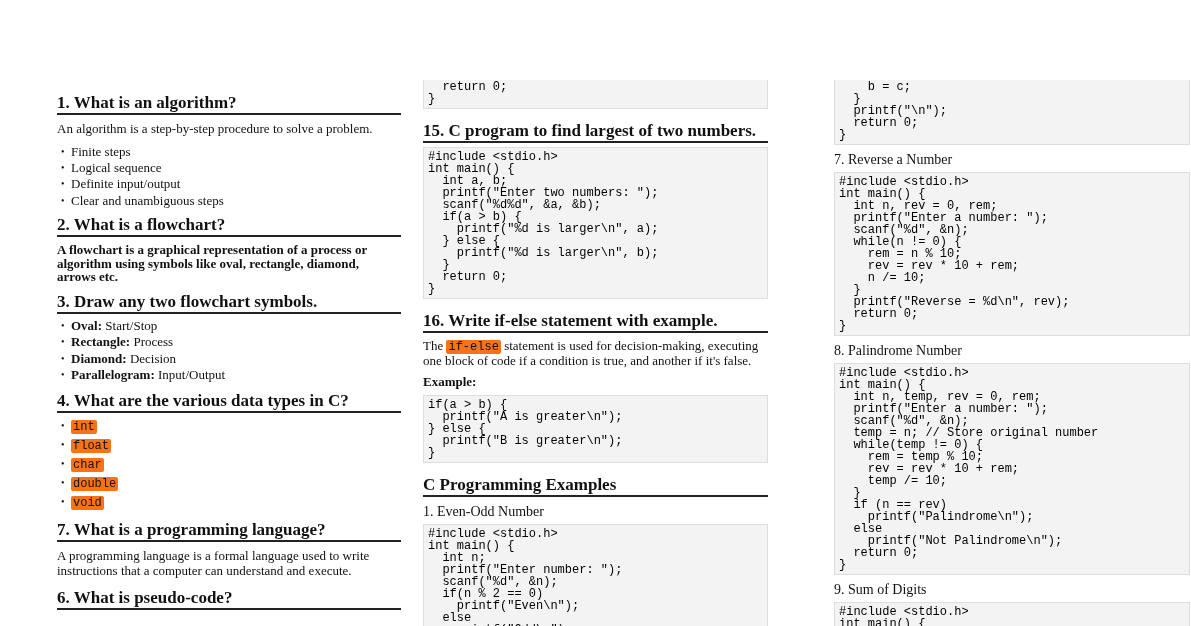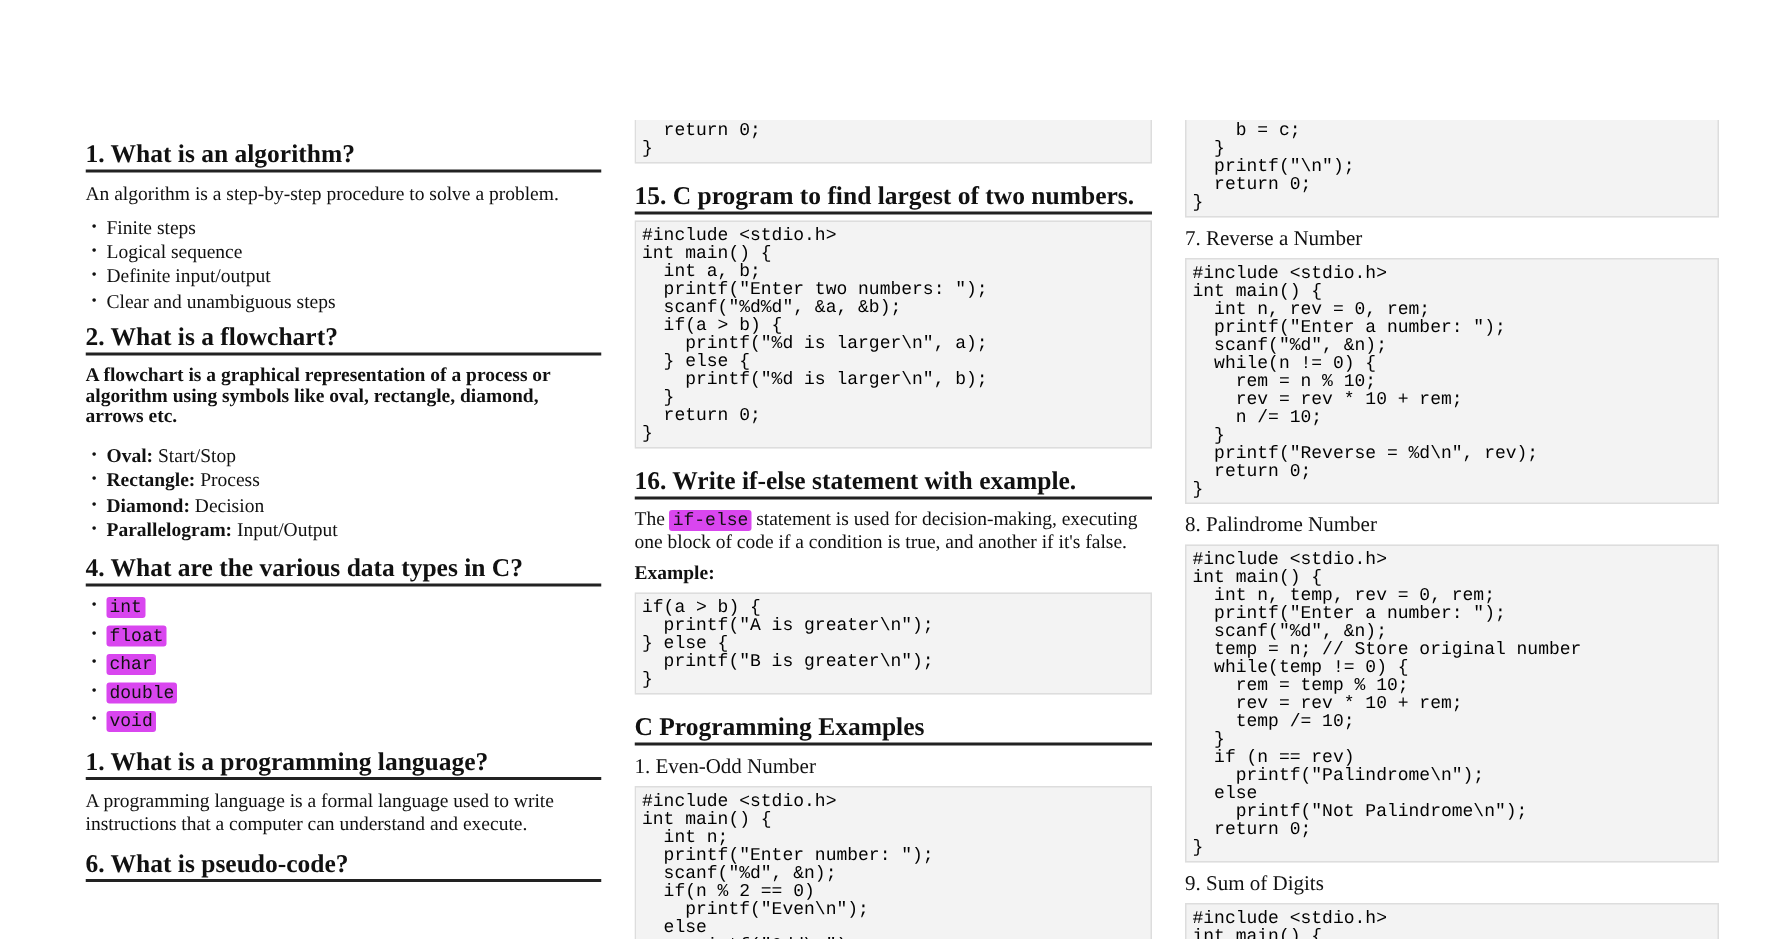--- a/index.html
+++ b/index.html
@@ -1,32 +1,32 @@
 <!DOCTYPE html>
 <html><head>
 <meta charset="utf-8">
 <style>
   html, body { margin:0; padding:0; background:#ffffff; }
   body { width:1191px; height:626px; overflow:hidden; position:relative;
          font-family:"Liberation Serif", serif; color:#111; }
   .col { position:absolute; top:80px; height:546px; overflow:hidden; }
   .col1 { left:57px; width:344px; }
   .col2 { left:423px; width:345px; }
-  .col3 { left:790px; width:356px; }
+  .col3 { left:834px; width:356px; }
   .col-inner { position:absolute; left:0; right:0; }
   h2 { font-size:17px; font-weight:bold; margin:0; padding-bottom:0;
        border-bottom:2px solid #222; line-height:20px; }
   h3 { font-size:14px; font-weight:normal; margin:0; line-height:17px; }
   p { font-size:13px; margin:0; line-height:15px; }
   ul { list-style:none; margin:0; padding:0; font-size:13px; }
   ul li { position:relative; padding-left:14px; line-height:16px; }
   ul li::before { content:"•"; position:absolute; left:4px; font-size:10px; top:0; }
   ul.code-list li { line-height:18px; }
   code.inl { font-family:"Liberation Mono", monospace; font-size:12px;
-             background:#d946ef; padding:0 2px; border-radius:2px; }
+             background:#f97316; padding:0 2px; border-radius:2px; }
   pre { margin:0; background:#f3f3f3; border:1px solid #ddd;
         font-family:"Liberation Mono", monospace; font-size:12px;
         line-height:12px; padding:3px 4px; white-space:pre; overflow:hidden; color:#000000; }
   .sp6 { height:6px; } .sp8 { height:8px; } .sp10 { height:10px; } .sp12 { height:12px; }
   .sp4 { height:4px; }
 </style>
 </head>
 <body>
 
 <div class="col col1">
@@ -44,20 +44,21 @@
       </ul>
     </section>
     <div class="sp6"></div>
     <section>
       <h2>2. What is a flowchart?</h2>
       <div class="sp6"></div>
       <p style="line-height:13.5px;font-weight:bold;">A flowchart is a graphical representation of a process or algorithm using symbols like oval, rectangle, diamond, arrows etc.</p>
     </section>
     <div class="sp8"></div>
     <section>
+      <h2>3. Draw any two flowchart symbols.</h2>
       <div class="sp4"></div>
       <ul>
         <li><b>Oval:</b><span> Start/Stop</span></li>
         <li><b>Rectangle:</b><span> Process</span></li>
         <li style="margin-top:1px;"><b>Diamond:</b><span> Decision</span></li>
         <li><b>Parallelogram:</b><span> Input/Output</span></li>
       </ul>
     </section>
     <div class="sp8"></div>
     <section>
@@ -66,21 +67,21 @@
       <ul class="code-list">
         <li><code class="inl">int</code></li>
         <li><code class="inl">float</code></li>
         <li><code class="inl">char</code></li>
         <li><code class="inl">double</code></li>
         <li><code class="inl">void</code></li>
       </ul>
     </section>
     <div class="sp8"></div>
     <section>
-      <h2>1. What is a programming language?</h2>
+      <h2>7. What is a programming language?</h2>
       <div class="sp6"></div>
       <p>A programming language is a formal language used to write instructions that a computer can understand and execute.</p>
     </section>
     <div class="sp10"></div>
     <section>
       <h2>6. What is pseudo-code?</h2>
     </section>
   </div>
 </div>
 

